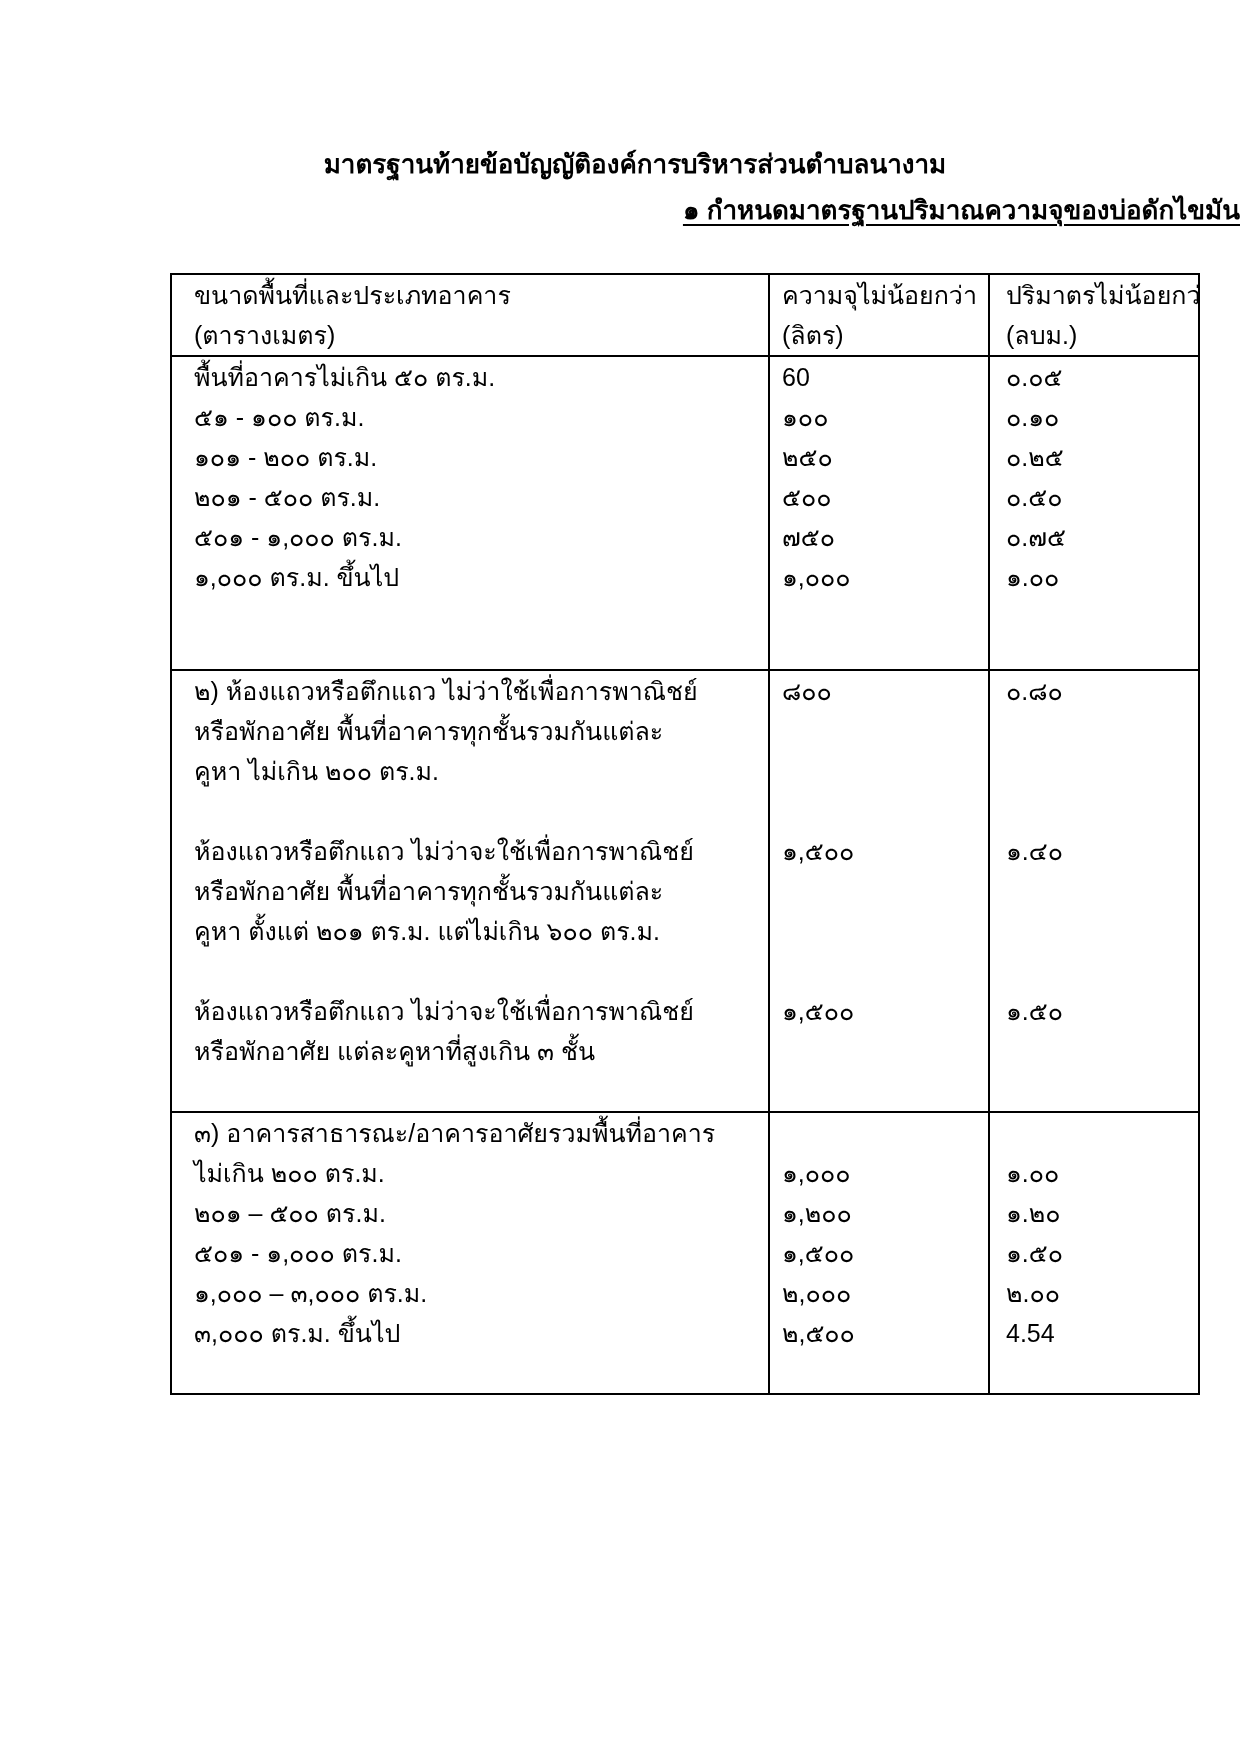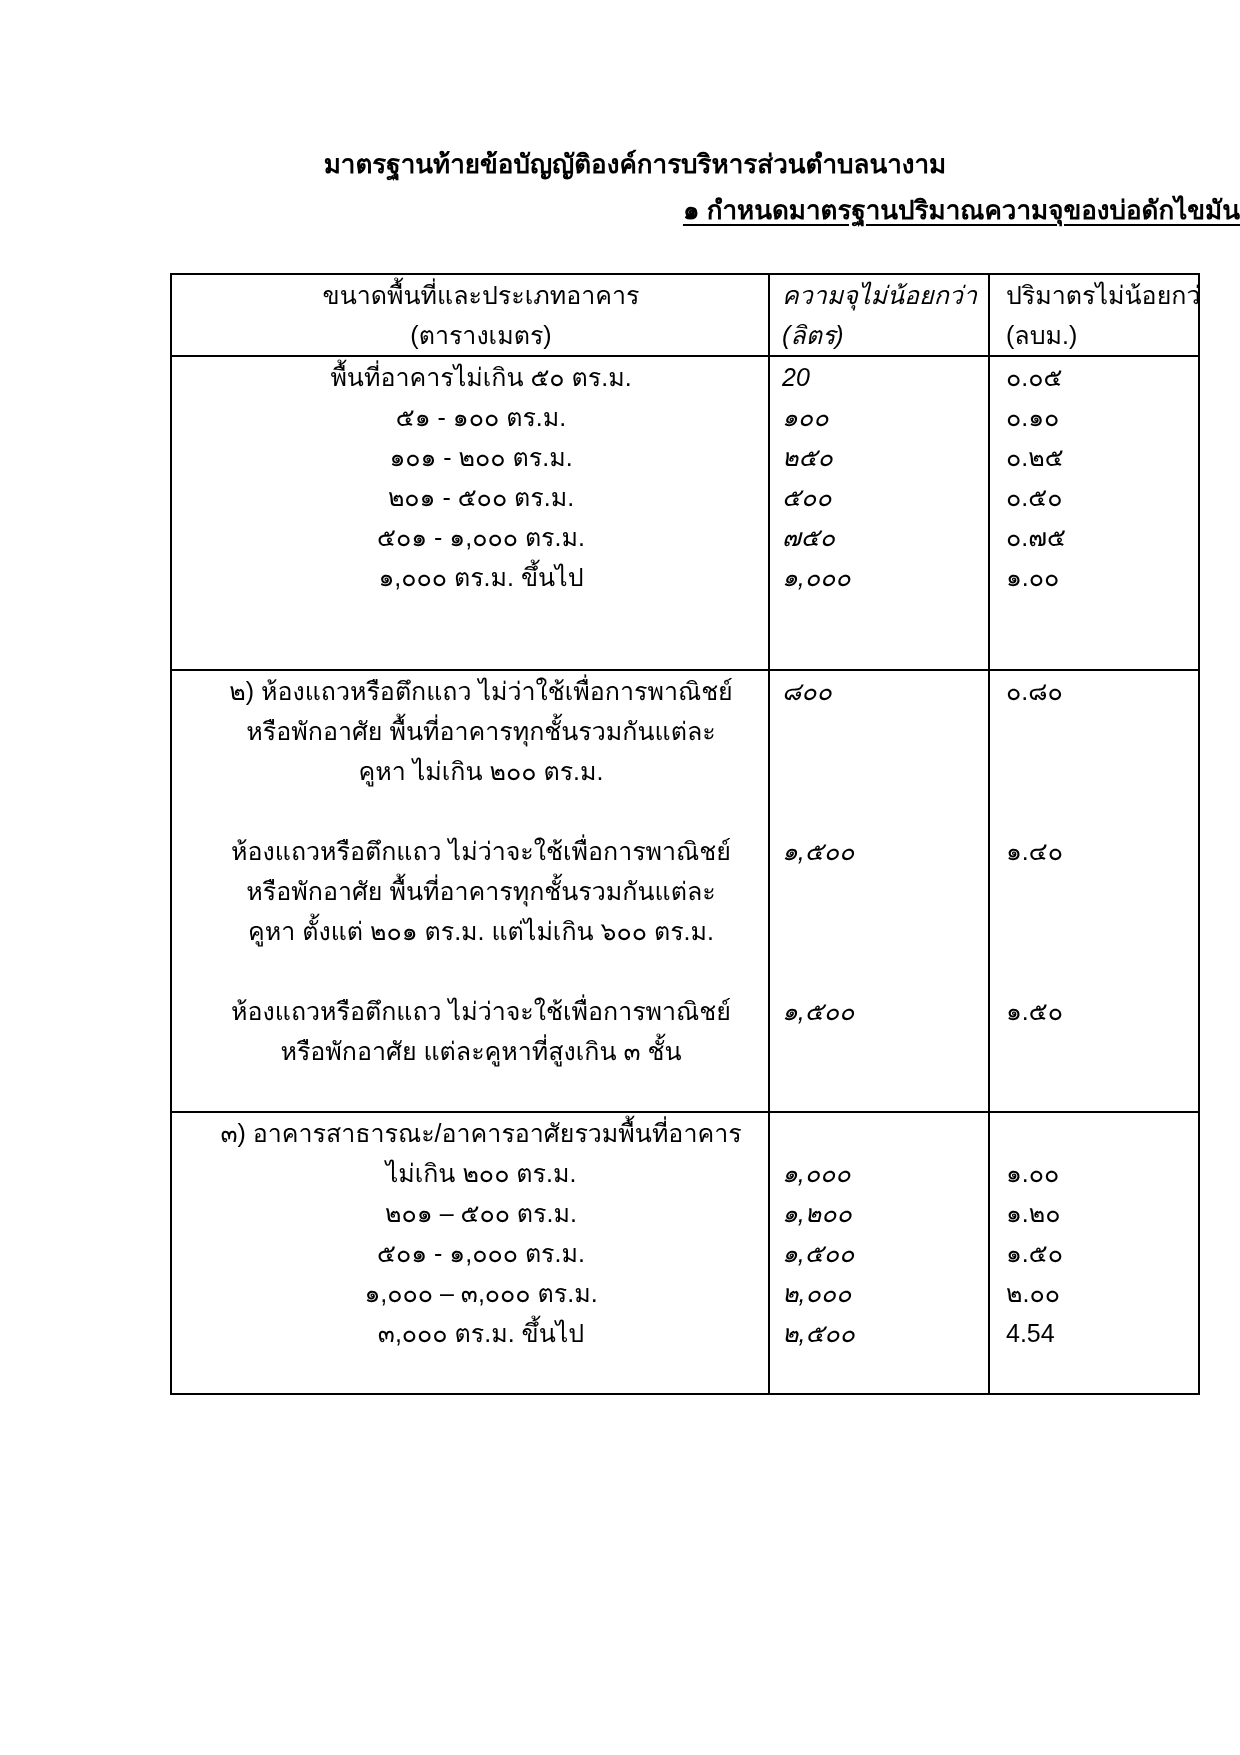--- a/index.html
+++ b/index.html
@@ -46,22 +46,22 @@
   col.c2 { width: 220px; }
   col.c3 { width: 210px; }
   th, td {
     padding: 0;
     vertical-align: middle;
     text-align: left;
     font-weight: normal;
     overflow: hidden;
     white-space: nowrap;
   }
-  th.col1, td.col1 { padding-left: 22px; text-align: center; }
-  th.col2, td.col2 { padding-left: 12px; font-style: italic; }
+  th.col1, td.col1 { padding-left: 22px; }
+  th.col2, td.col2 { padding-left: 12px; }
   th.col3, td.col3 { padding-left: 16px; }
   .col2, .col3 { border-left: 2px solid #000; }
   thead th { height: 40px; }
   tbody { border-top: 2px solid #000; }
   tbody.section-0 td { height: 36px; }
   tbody.section-1 td { height: 40px; }
   tbody.section-2 td { height: 40px; }
 </style>
 </head>
 <body>
@@ -88,21 +88,21 @@
       </tr>
       <tr>
         <th class="col1">(ตารางเมตร)</th>
         <th class="col2">(ลิตร)</th>
         <th class="col3">(ลบม.)</th>
       </tr>
     </thead>
   <tbody class="section-0">
         <tr>
           <td class="col1">พื้นที่อาคารไม่เกิน ๕๐ ตร.ม.</td>
-          <td class="col2">20</td>
+          <td class="col2">60</td>
           <td class="col3">๐.๐๕</td>
         </tr>
         <tr>
           <td class="col1">๕๑ - ๑๐๐ ตร.ม.</td>
           <td class="col2">๑๐๐</td>
           <td class="col3">๐.๑๐</td>
         </tr>
         <tr>
           <td class="col1">๑๐๑ - ๒๐๐ ตร.ม.</td>
           <td class="col2">๒๕๐</td>

